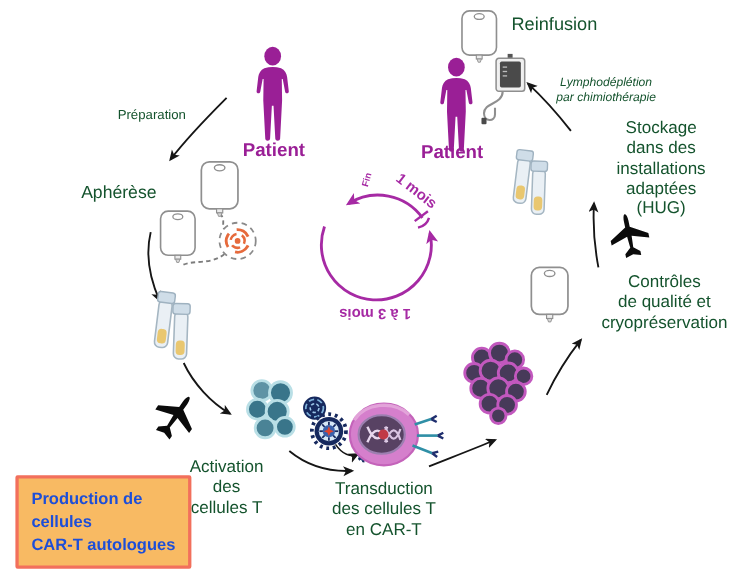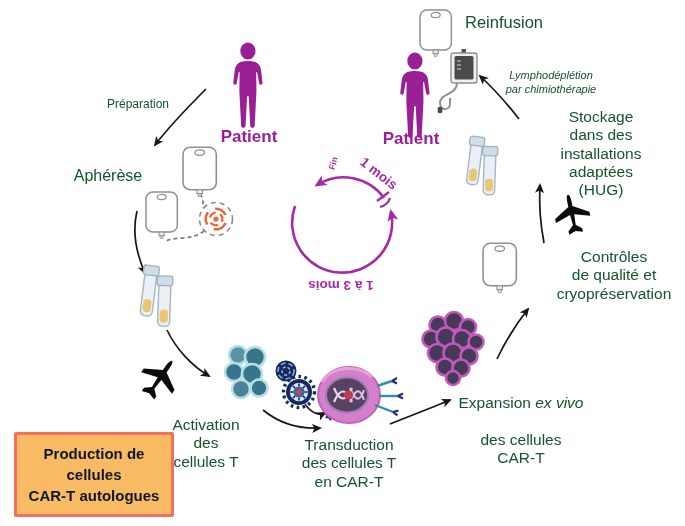--- a/index.html
+++ b/index.html
@@ -13,22 +13,22 @@
   }
   .single { white-space:nowrap; }
   .it { font-style:italic; }
   .small-it { font-size:11px; font-style:italic; line-height:1.3; }
   .note-it { font-size:9.5px; font-style:italic; line-height:1.28; }
   .patient-lbl { font-weight:bold; font-size:17px; }
   .prod-box {
     position:absolute; left:14px; top:432px; width:150px;
     border:3px solid; border-radius:2px;
     display:flex; align-items:center; justify-content:center;
-    font-weight:bold; font-size:15px; line-height:1.4; text-align:center;
-    padding:8px 2px; white-space:pre-line; color:#0f172a;
+    font-weight:bold; font-size:15px; line-height:1.4; text-align:left;
+    padding:8px 2px; white-space:pre-line; color:#1d4ed8;
   }
   svg { position:absolute; left:0; top:0; }
 </style>
 </head>
 <body>
 
 <div id="canvas">
 
   <svg width="685" height="526" viewBox="0 0 685 526">
     <defs>
@@ -246,29 +246,24 @@
   <div class="lbl single patient-lbl" style="left:249px; top:127px; color:#9A1F96;">Patient</div>
   <div class="lbl single patient-lbl" style="left:411px; top:129px; color:#9A1F96;">Patient</div>
 
   <div class="lbl single" style="left:504px; top:13px; font-size:16.5px;">Reinfusion</div>
   <div class="lbl small-it" style="left:551px; top:68px;">Lymphodéplétion
 par chimiothérapie</div>
 
   <div class="lbl" style="left:601px; top:108px;">Stockage
 dans des installations
 adaptées (HUG)</div>
-  <div class="lbl" style="left:604px; top:248px;margin-left:10px;">Contrôles
+  <div class="lbl" style="left:604px; top:248px;">Contrôles
 de qualité et
 cryopréservation</div>
 
-  <div class="lbl" style="left:521px; top:376px;">
-    <div><span>Expansion</span> <span class="it">ex vivo</span></div>
-    <div>des cellules
-CAR-T</div>
-  </div>
 
   <div class="lbl" style="left:206px; top:416px;">Activation
 des
 cellules T</div>
   <div class="lbl" style="left:349px; top:436px;text-align:center;">Transduction
 des cellules T
 en CAR-T</div>
 
 
   <div class="prod-box" style="background:#F8BA63; border-color:#F2705C;">

